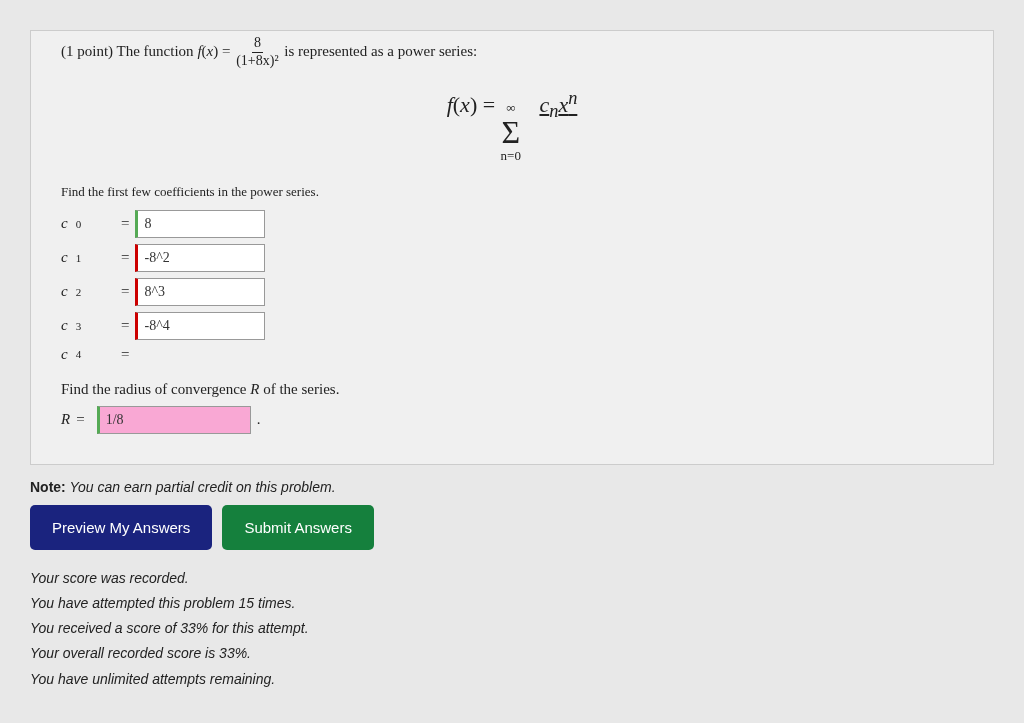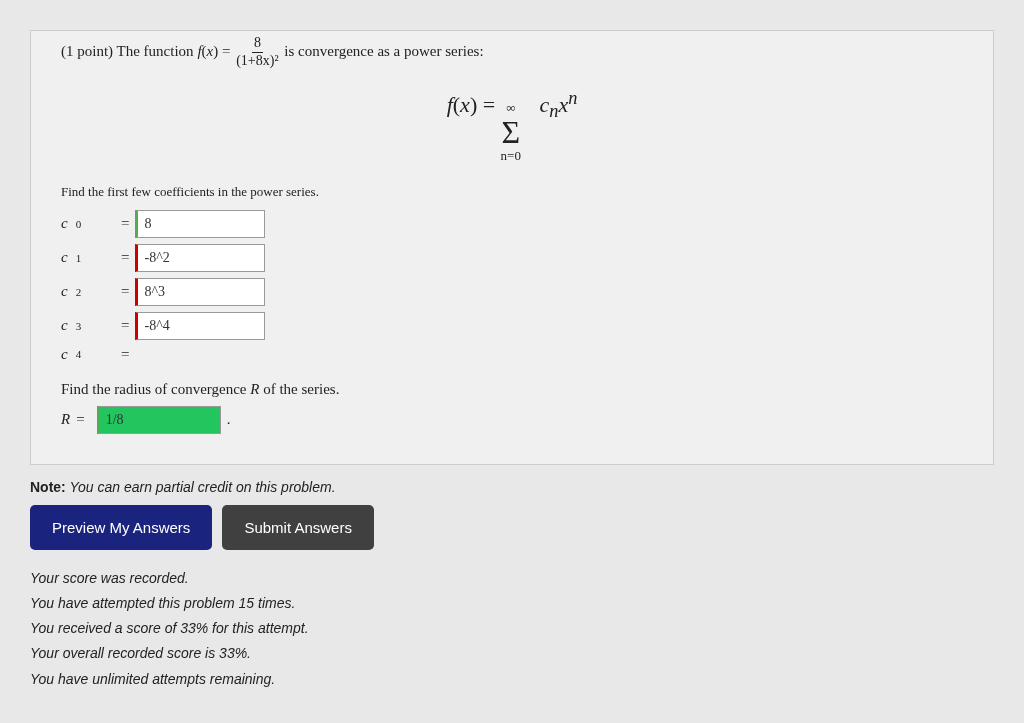--- a/index.html
+++ b/index.html
@@ -88,25 +88,25 @@
       margin-top: 18px;
       font-size: 15px;
     }
     .radius-row {
       display: flex;
       align-items: center;
       margin-top: 8px;
       gap: 6px;
     }
     .radius-input {
-      width: 124px;
+      width: 154px;
       height: 28px;
       border: 1px solid #999;
       border-left: 3px solid #5a5;
-      background-color: #22c55e;
+      background-color: #f9a8d4;
       padding: 2px 6px;
       font-size: 14px;
       font-family: "Times New Roman", Times, serif;
       color: #333;
     }
     .note-section {
       margin: 14px 30px 6px 30px;
       font-size: 14px;
       font-family: Arial, sans-serif;
     }
@@ -125,21 +125,21 @@
       background-color: #1a237e;
       color: #fff;
       border: none;
       padding: 14px 22px;
       font-size: 15px;
       font-family: Arial, sans-serif;
       border-radius: 5px;
       cursor: pointer;
     }
     .btn-submit {
-      background-color: #404040;
+      background-color: #15803d;
       color: #fff;
       border: none;
       padding: 10px 22px;
       font-size: 15px;
       font-family: Arial, sans-serif;
       border-radius: 5px;
       cursor: pointer;
     }
     .score-section {
       margin: 6px 30px 20px 30px;
@@ -168,31 +168,31 @@
 <body>
 
 <div class="page-container">
 
   <div class="problem-box">
 
     <div class="problem-statement">
       <span>(1 point) The function </span><span><em>f</em>(<em>x</em>)</span><span> = </span><span class="fraction">
           <span class="numerator">8</span>
           <span class="denominator">(1+8x)²</span>
-        </span><span> is convergence as a power series:</span>
+        </span><span> is represented as a power series:</span>
     </div>
 
     <div class="series-display">
       <span><em>f</em>(<em>x</em>) = </span>
       <span class="sigma-container">
         <span class="sigma-top">∞</span>
         <span class="sigma-symbol">Σ</span>
         <span class="sigma-bottom">n=0</span>
       </span>
-      <span style="margin-left:13px;"><em>c</em><sub><em>n</em></sub><em>x</em><sup><em>n</em></sup></span>
+      <span style="margin-left:13px;text-decoration:underline;"><em>c</em><sub><em>n</em></sub><em>x</em><sup><em>n</em></sup></span>
     </div>
 
     <div class="find-coefficients">Find the first few coefficients in the power series.</div>
 
     <div>
 
       <div class="coeff-row">
         <span class="coeff-label">
             <em>c</em>
             <sub>0</sub>

